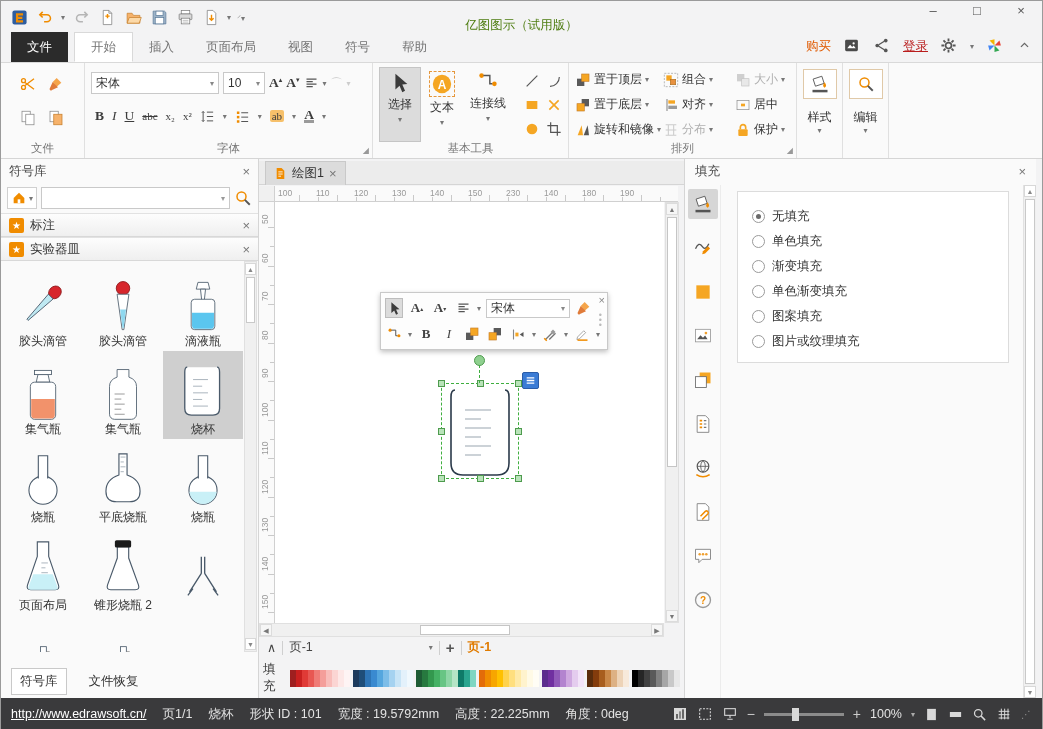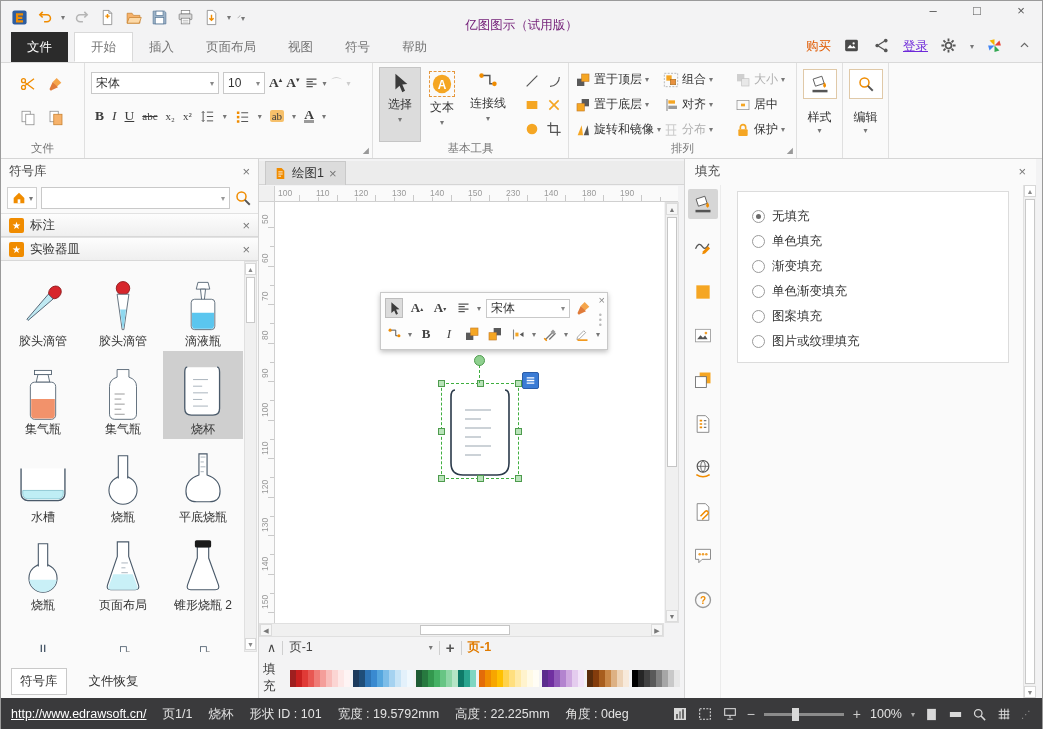--- a/index.html
+++ b/index.html
@@ -5,21 +5,21 @@
   * { margin:0; padding:0; box-sizing:border-box; }
   html,body { width:1043px; height:729px; overflow:hidden; }
   body { font-family:"Liberation Sans","DejaVu Sans",sans-serif; font-size:12px; color:#333; background:#f3f3f4; }
   .app { position:relative; width:1043px; height:729px; background:#f3f3f4; border:1px solid #9a9a9a; }
   svg { display:block; }
 
   
   .titlebar { position:absolute; left:0; top:0; width:100%; height:32px; background:#f3f3f4; display:flex; align-items:center; }
   .qat { display:flex; align-items:center; gap:6px; padding-left:8px; }
   .qat .qbtn { width:20px; height:20px; display:flex; align-items:center; justify-content:center; }
-  .title-text { position:absolute; left:0; right:0; text-align:center; font-size:12.5px; color:#701a75; pointer-events:none;margin-top:16px; }
+  .title-text { position:absolute; left:0; right:0; text-align:center; font-size:12.5px; color:#4d7c0f; pointer-events:none;margin-top:16px; }
   .wincontrols { position:absolute; right:10px; top:2px; display:flex; gap:22px; color:#555; font-size:13px; }
   .wincontrols span { width:22px; text-align:center; cursor:default; }
 
   
   .menubar { position:absolute; left:0; top:32px; width:100%; height:30px; background:#f3f3f4; border-bottom:1px solid #d9d9d9; display:flex; align-items:flex-end; }
   .menu-tabs { display:flex; height:30px; align-items:stretch; padding-left:10px; }
   .menu-tab { padding:0 16px; display:flex; align-items:center; font-size:12.5px; color:#737373; cursor:default; }
   .menu-tab.dark { background:#2b2b2b; color:#fff; margin-right:6px; }
   .menu-tab.active { background:#fff; border:1px solid #d9d9d9; border-bottom:1px solid #fff; }
   .menu-right { position:absolute; right:8px; top:36px; display:flex; align-items:center; gap:12px; }
@@ -240,21 +240,21 @@
         </svg>
       </span>
     <span class="mr-icon">
         <svg viewBox="0 0 24 24" width="17" height="17">
           <circle cx="18" cy="5" r="2.6" fill="#555"></circle>
           <circle cx="6" cy="12" r="2.6" fill="#555"></circle>
           <circle cx="18" cy="19" r="2.6" fill="#555"></circle>
           <path d="M8 11l8-5M8 13l8 5" stroke="#555" stroke-width="1.8"></path>
         </svg>
       </span>
-    <span class="txtbtn" style="color:#6d28d9;text-decoration:underline;">登录</span>
+    <span class="txtbtn" style="color:#b91c1c;text-decoration:underline;">登录</span>
     <span class="mr-icon">
         <svg viewBox="0 0 24 24" width="17" height="17">
           <circle cx="12" cy="12" r="4.2" fill="none" stroke="#555" stroke-width="2.4"></circle>
           <g stroke="#555" stroke-width="2.6">
             <path d="M12 2v4M12 18v4M2 12h4M18 12h4M4.9 4.9l2.8 2.8M16.3 16.3l2.8 2.8M19.1 4.9l-2.8 2.8M7.7 16.3l-2.8 2.8"></path>
           </g>
         </svg>
       </span>
     <span class="mini-caret">▾</span>
     <span class="mr-icon">
@@ -345,20 +345,21 @@
               <rect x="3" y="18" width="4" height="4" fill="#f08c00"></rect>
               <path d="M10 6h11M10 13h11M10 20h11" stroke="#555" stroke-width="1.6"></path>
             </svg>
           </span>
           <span class="car8">▾</span>
         <span class="fbtn hl" style="font-size:11px;">ab</span>
           <span class="car8">▾</span>
         <span class="fbtn ucolor"><b>A</b></span>
           <span class="car8">▾</span>
       </div>
+      <div class="rgroup-label">字体</div>
       <span class="dlg-launch">◢</span>
     </div>
 
     <div class="rgroup g-tools">
       <div style="display:flex;">
         <div class="bigbtn sel">
           <span>
               <svg viewBox="0 0 24 24" width="22" height="22">
                 <path d="M7 2v17l4.5-4 3 7 3-1.5-3-7 5.5-.5z" fill="#3b3b3b"></path>
               </svg>
@@ -626,29 +627,20 @@
               <span class="symlbl">集气瓶</span>
             </div>
             <div class="symcell sel">
               <span>
                 <svg viewBox="0 0 64 70" width="54" height="58">
                   <path d="M13 5q-3 0-3 6v44q0 8 8 8h26q8 0 8-8V11q0-6-3-6" fill="#fff" stroke="#4a5a6a" stroke-width="1.6"></path>
                   <path d="M20 20h18M20 28h11M20 36h18M20 44h11M20 52h18" stroke="#9aa6b0"></path>
                 </svg>
               </span>
               <span class="symlbl">烧杯</span>
-            </div>
-            <div class="symcell">
-              <span>
-                <svg viewBox="0 0 64 64" width="54" height="54">
-                  <path d="M6 16v30a8 8 0 0 0 8 8h36a8 8 0 0 0 8-8V16" fill="#fff" stroke="#4a5a6a" stroke-width="1.6"></path>
-                  <path d="M8 42h48v4a6 6 0 0 1-6 6H14a6 6 0 0 1-6-6z" fill="#bfeef5" stroke="#84c3cf"></path>
-                </svg>
-              </span>
-              <span class="symlbl">水槽</span>
             </div>
             <div class="symcell">
               <span>
                 <svg viewBox="0 0 64 70" width="50" height="58">
                   <circle cx="32" cy="48" r="18" fill="#fff" stroke="#4a5a6a" stroke-width="1.4"></circle>
                   <path d="M26 33V4h12v29" fill="#fff" stroke="#4a5a6a" stroke-width="1.4"></path>
                   <rect x="27.5" y="30" width="9" height="6" fill="#fff"></rect>
                 </svg>
               </span>
               <span class="symlbl">烧瓶</span>

